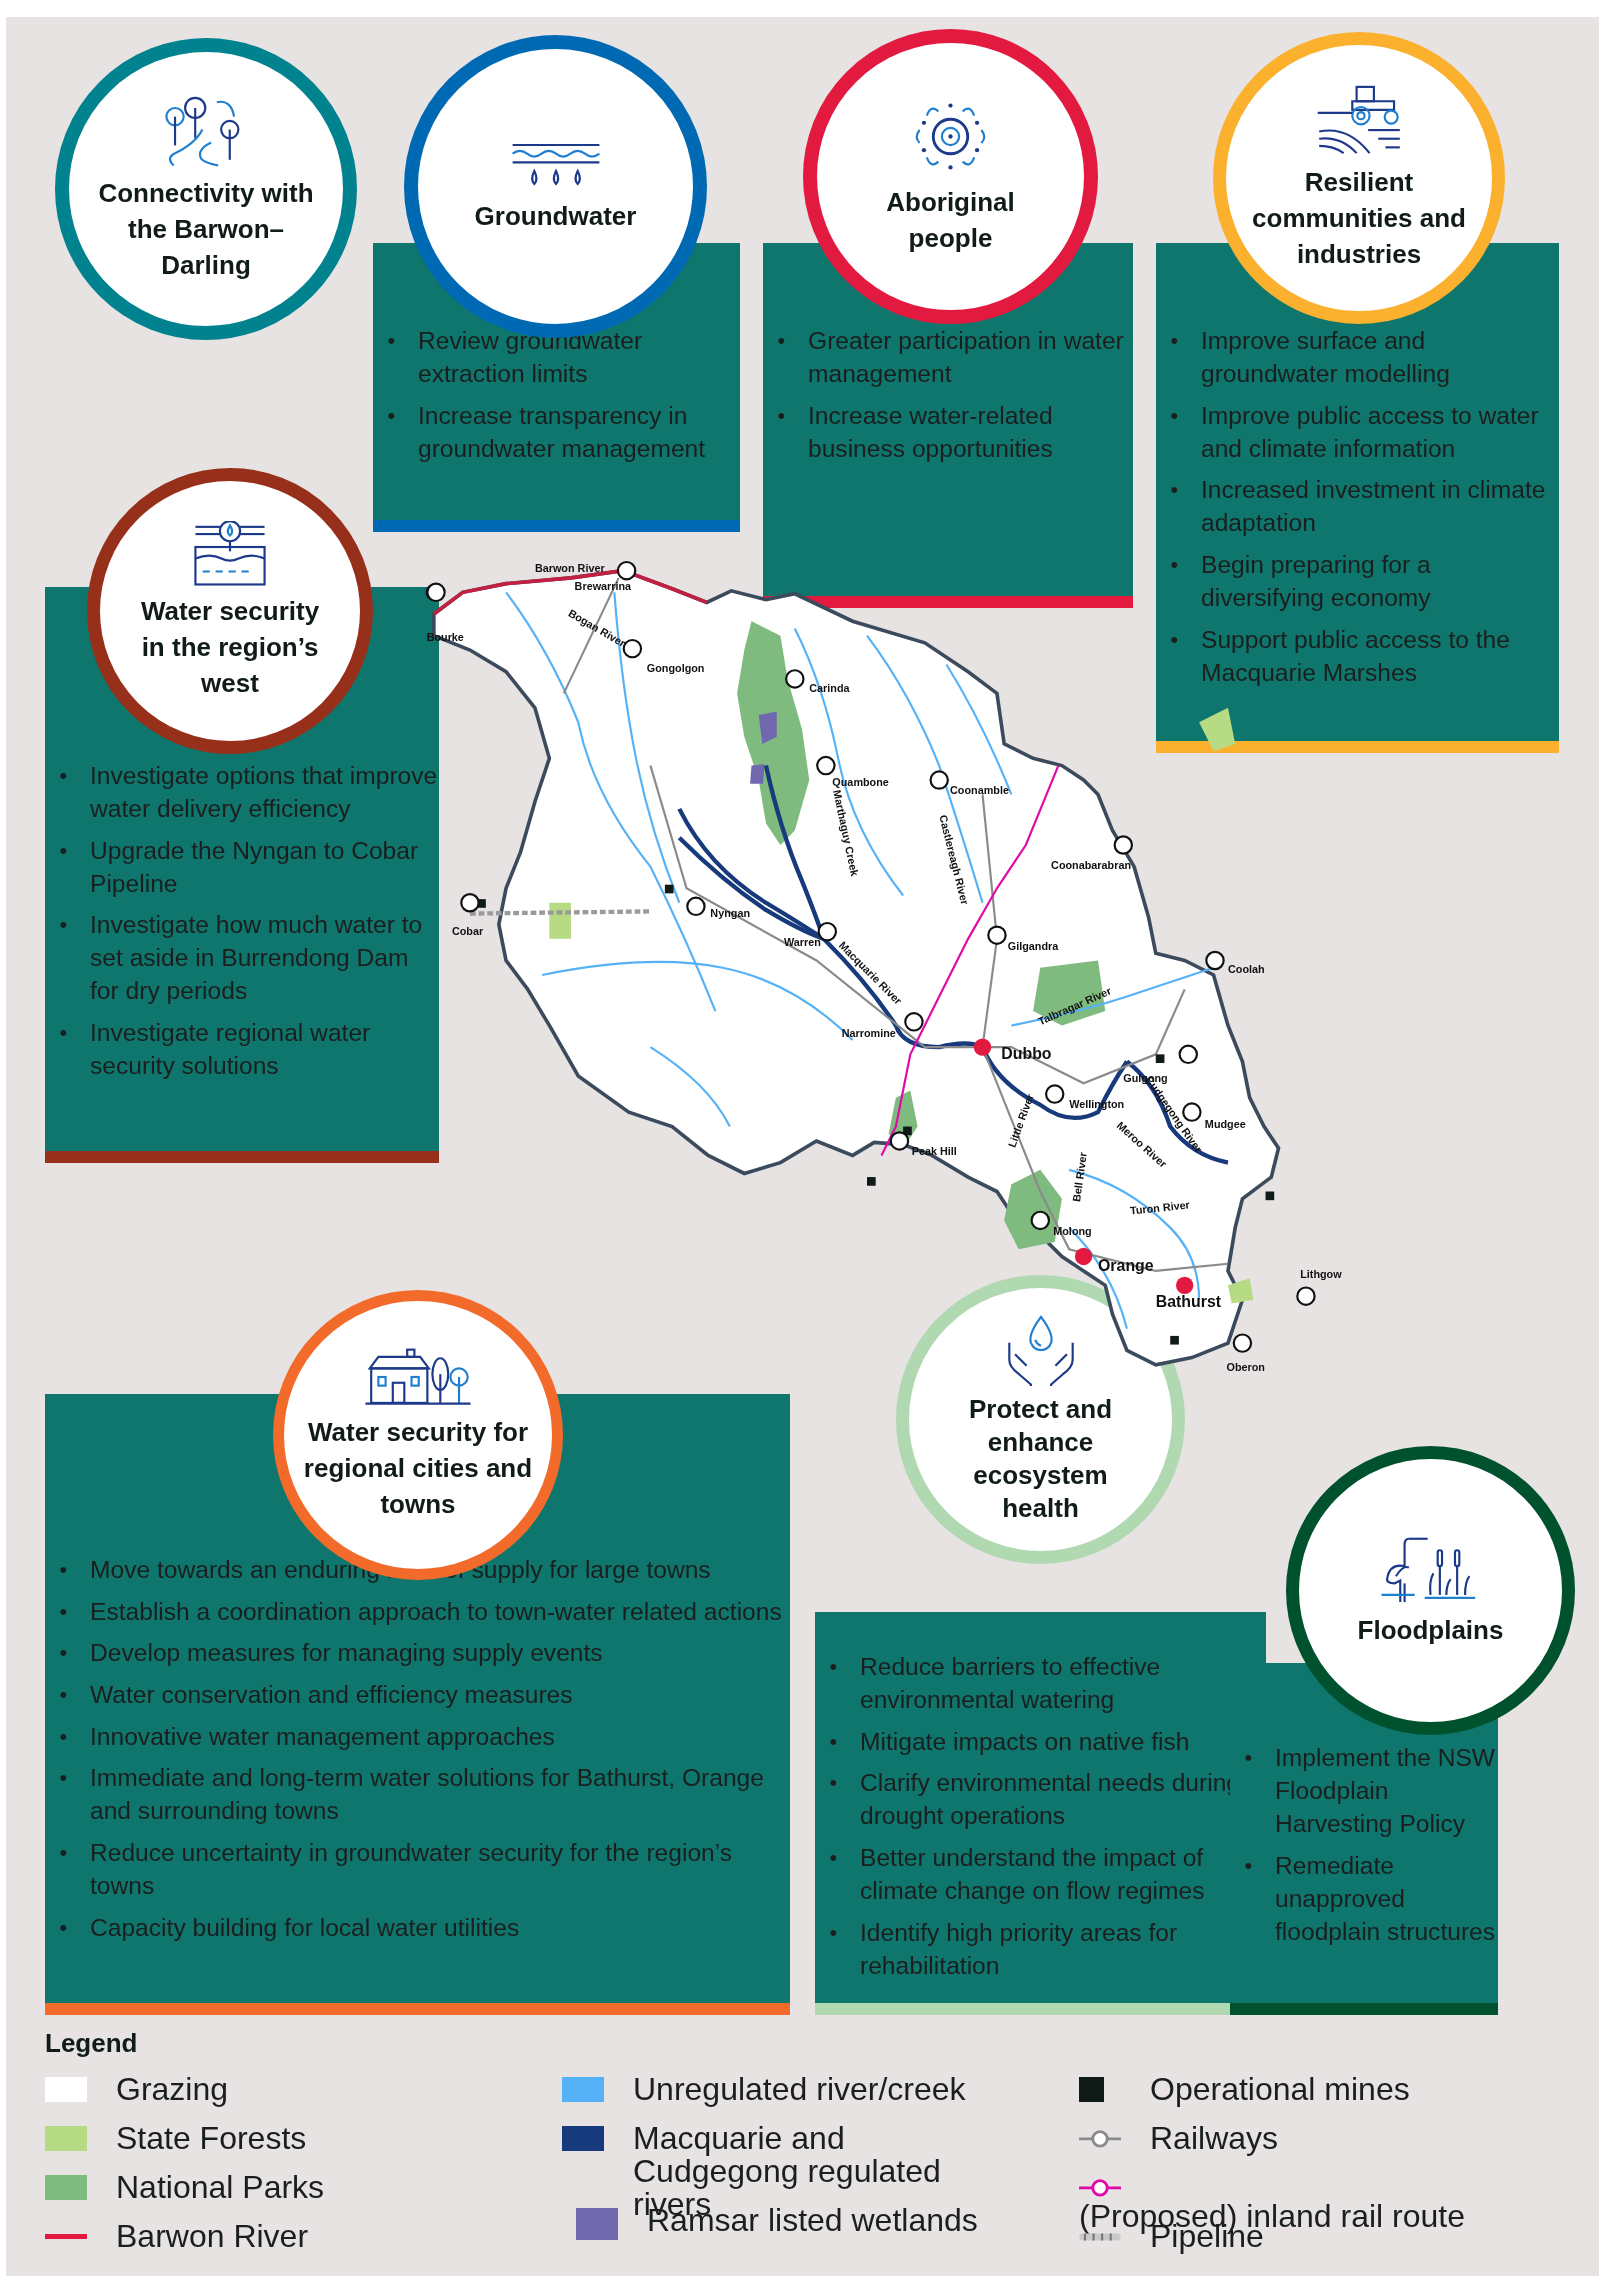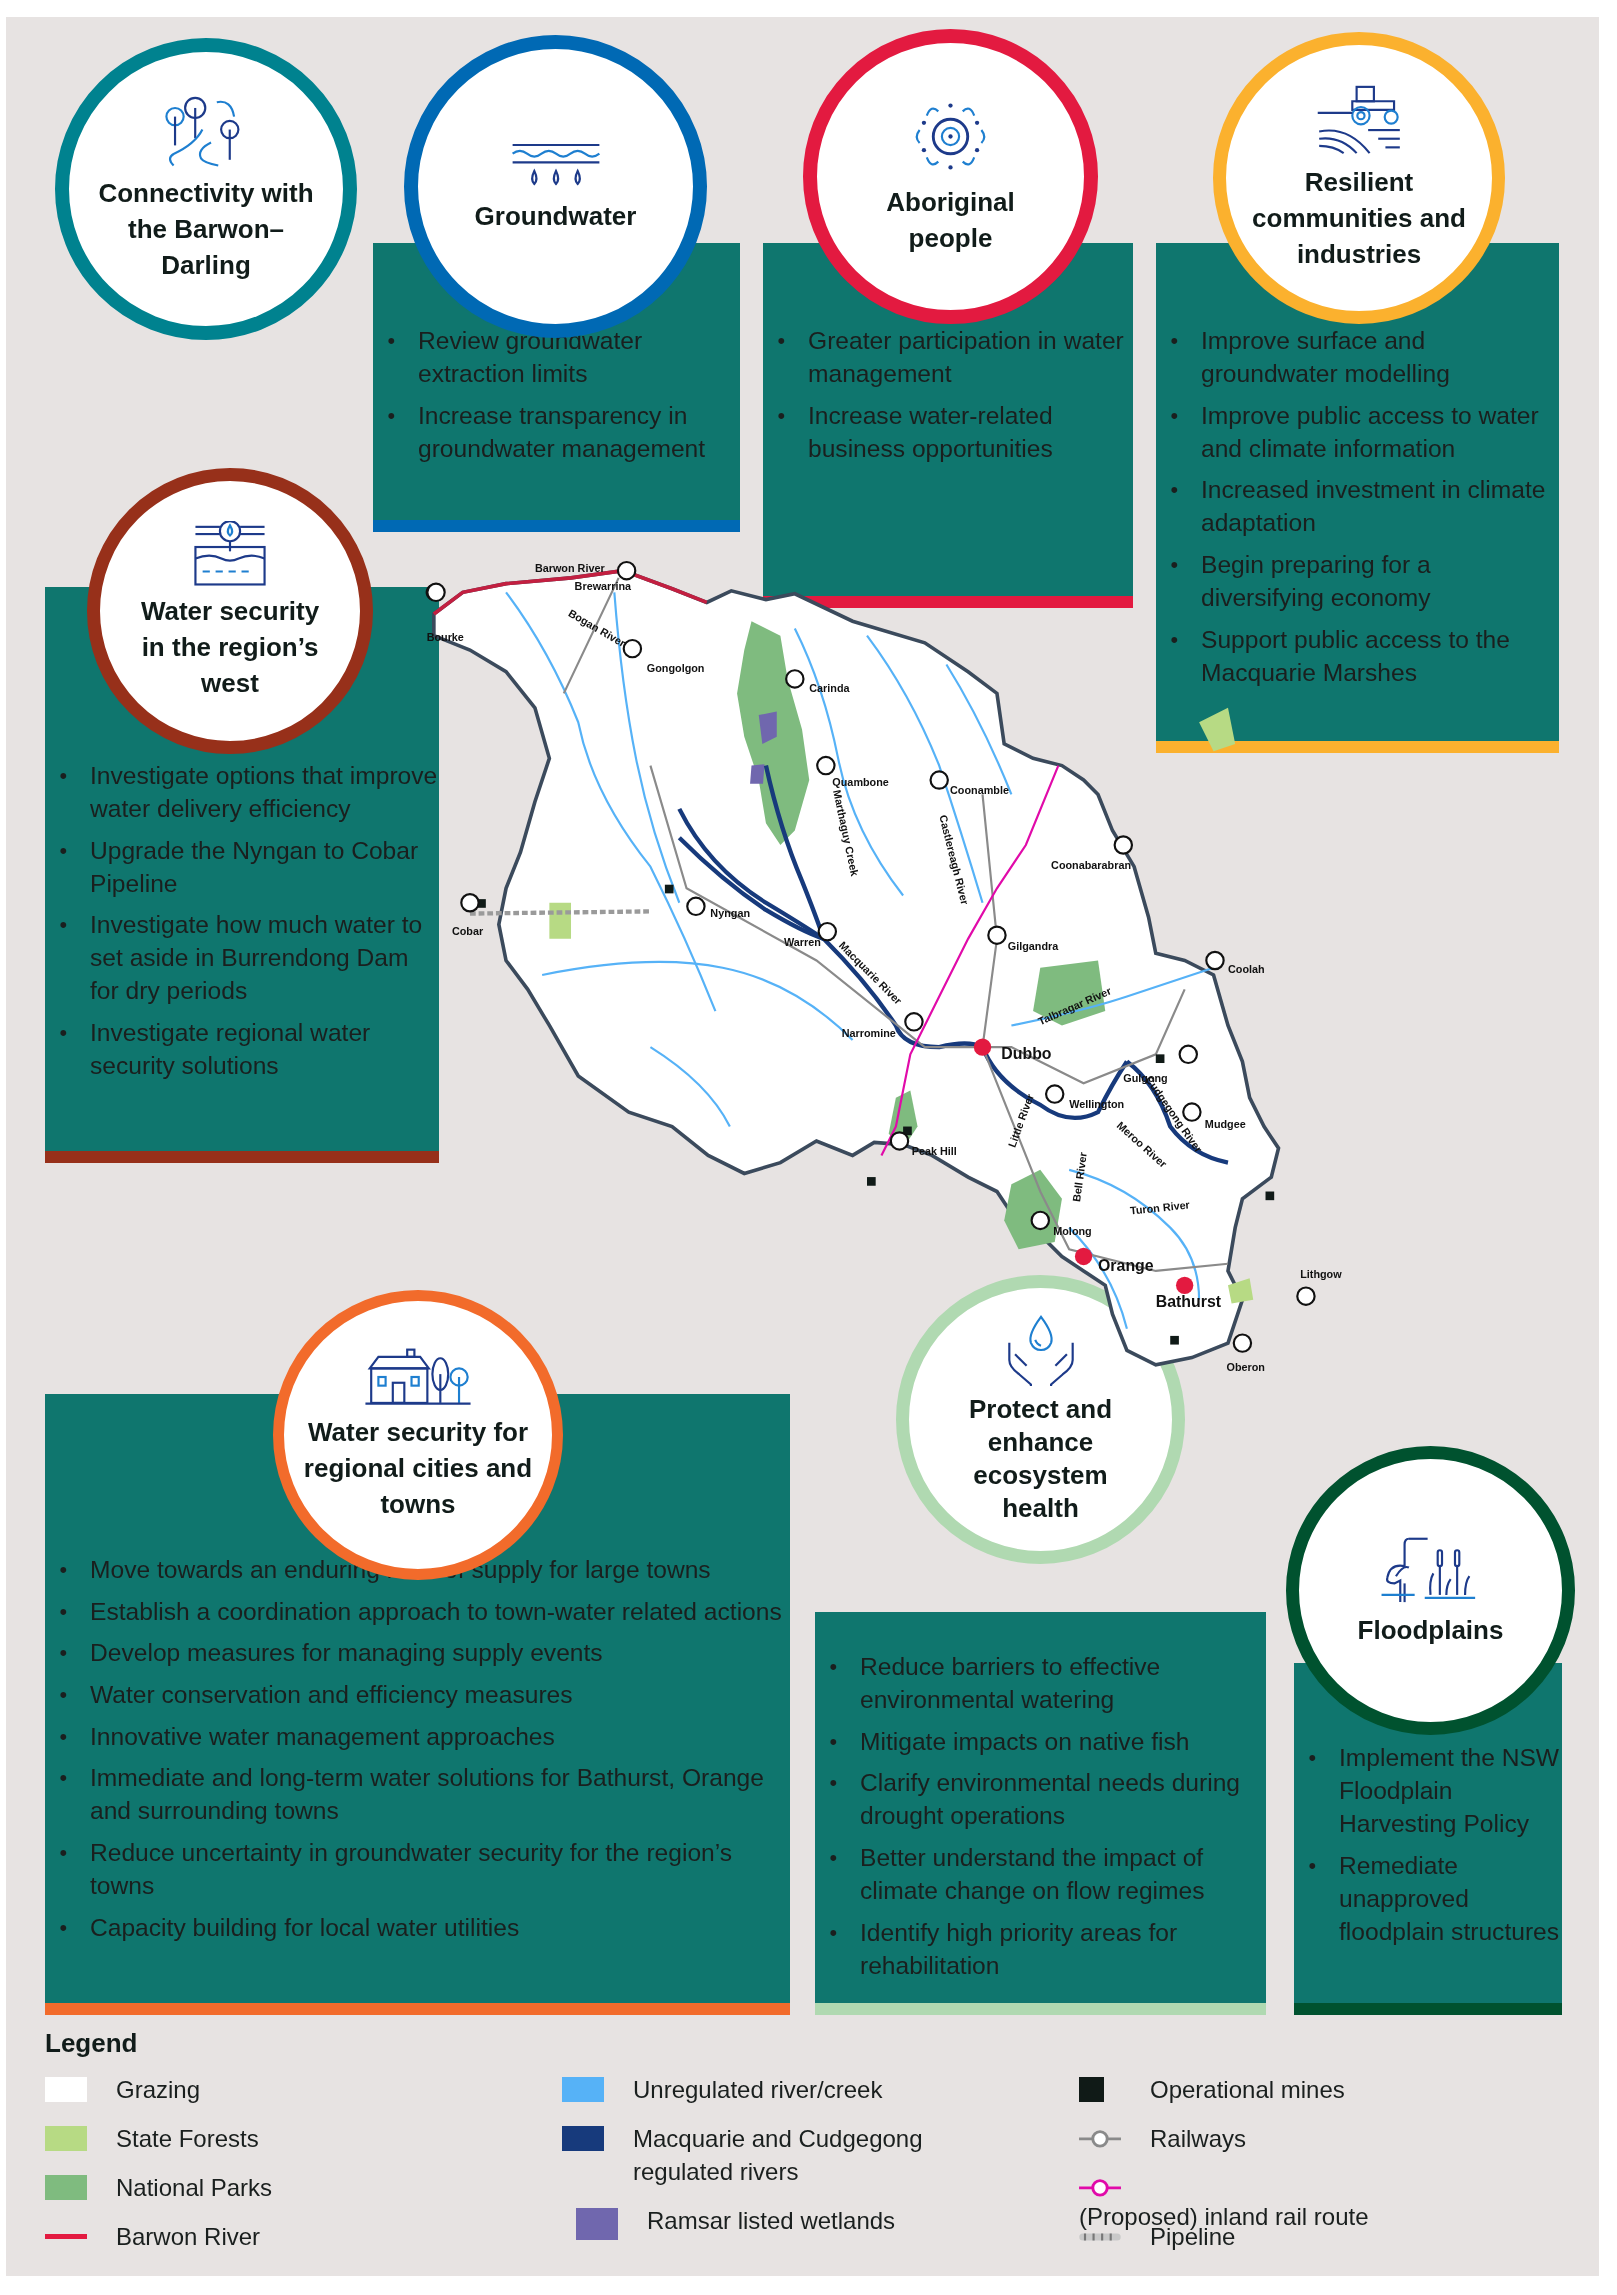--- a/index.html
+++ b/index.html
@@ -9,21 +9,21 @@
   .card{position:absolute;background:#0f766e;text-decoration:underline;}
   .card .bar{position:absolute;left:0;right:0;bottom:0;height:11.6px;}
   .card ul{list-style:none;position:absolute;left:0;right:0;}
   .card li{position:relative;padding-left:45px;font-size:24.6px;line-height:33px;margin-bottom:8.7px;color:#1a1f1e;}
   .card li::before{content:"•";position:absolute;left:14.4px;top:0;font-size:21.7px;}
   .circle{position:absolute;border-radius:50%;background:#fff;display:flex;flex-direction:column;align-items:center;justify-content:center;text-align:center;}
   .circle .title{font-weight:bold;font-size:26px;line-height:36px;color:#111c1a;}
   .circle svg{display:block;margin-bottom:7.2px;}
   #map{position:absolute;left:419px;top:549px;width:961px;height:823px;}
   .legend-title{position:absolute;left:45px;top:2028px;font-weight:bold;font-size:26px;}
-  .leg{position:absolute;display:flex;align-items:flex-start;font-size:24px;line-height:33px;color:#1a1f1e;}
+  .leg{position:absolute;display:flex;align-items:flex-start;font-size:32px;line-height:33px;color:#1a1f1e;}
   .leg .sw{width:42px;height:24.6px;margin-right:29px;margin-top:4.3px;flex:none;}
   .leg .swl{width:42px;height:24.6px;margin-right:29px;margin-top:4.3px;flex:none;display:flex;align-items:center;justify-content:center;}
 </style>
 </head>
 <body>
 
 <div id="canvas"></div>
 
 <div class="card" style="left:373px;top:243px;width:367px;height:289px;">
   <ul style="top:81px;">
@@ -80,21 +80,21 @@
   <ul style="top:38px;">
     <li>Reduce barriers to effective environmental watering</li>
     <li>Mitigate impacts on native fish</li>
     <li>Clarify environmental needs during drought operations</li>
     <li>Better understand the impact of climate change on flow regimes</li>
     <li>Identify high priority areas for rehabilitation</li>
   </ul>
   <div class="bar" style="background:#b0d9b1;"></div>
 </div>
 
-<div class="card" style="left:1294px;top:1663px;width:268px;height:352px;">
+<div class="card" style="left:1230px;top:1663px;width:268px;height:352px;">
   <ul style="top:78px;">
     <li>Implement the NSW Floodplain Harvesting Policy</li>
     <li>Remediate unapproved floodplain structures</li>
   </ul>
   <div class="bar" style="background:#00522f;"></div>
 </div>
 
 <div class="circle" style="left:55px;top:38px;width:302px;height:302px;border:14.4px solid #00828f;">
   <svg width="94" height="72" viewBox="0 0 130 100" fill="none" stroke-width="3">
     <circle cx="22" cy="30" r="12" stroke="#1e7fd0"></circle>

